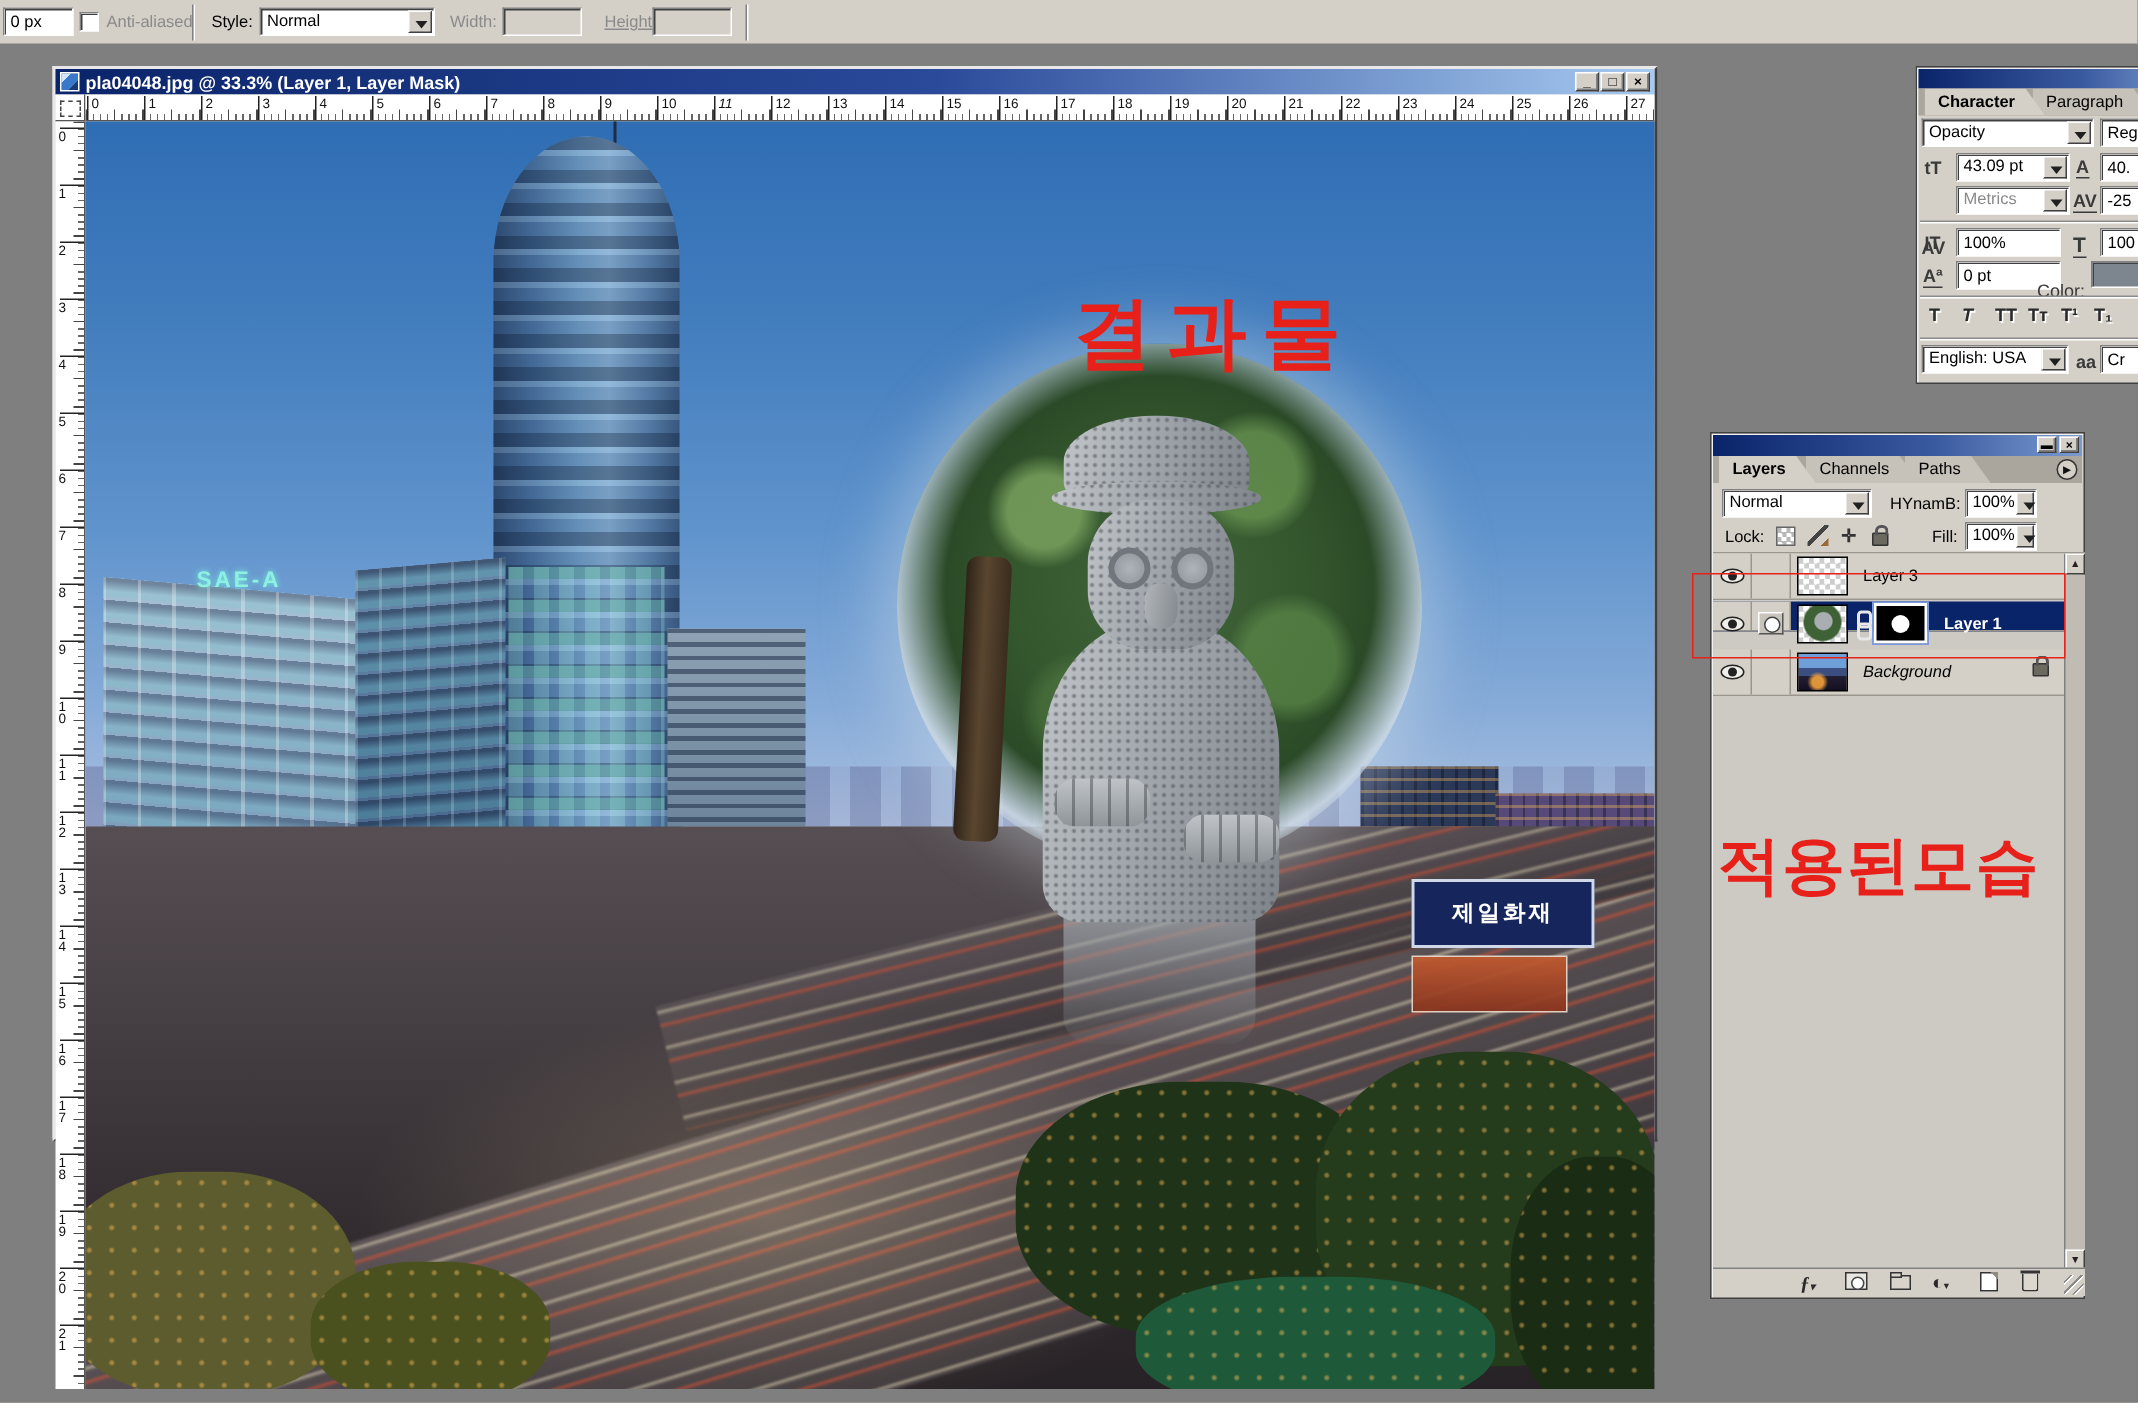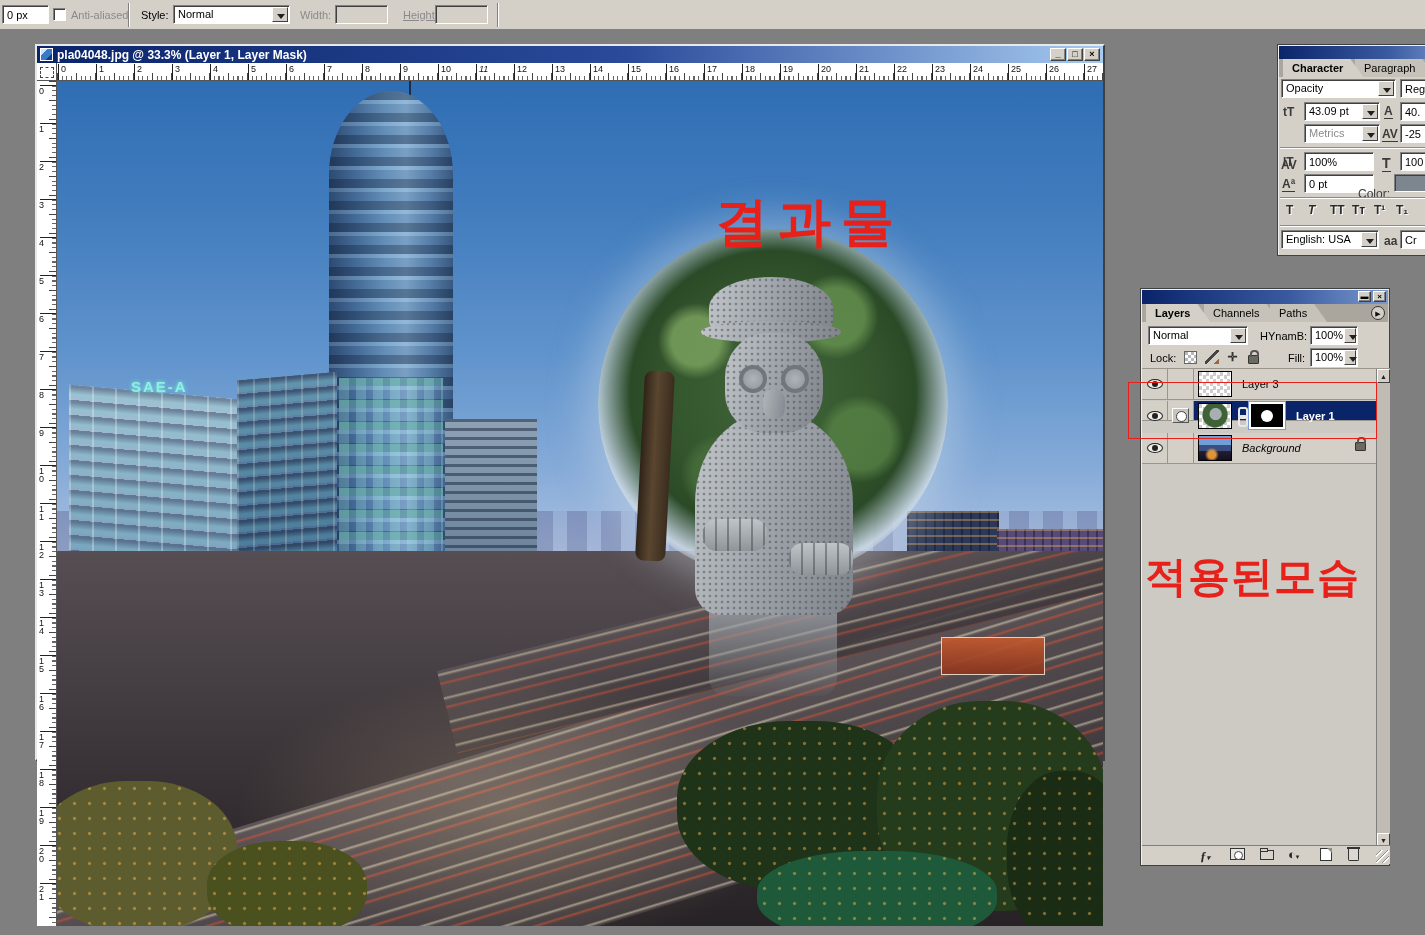--- a/index.html
+++ b/index.html
@@ -398,20 +398,21 @@
       <div id="glow1" class="abs"></div>
       <div class="tree" style="left:620px;top:170px;width:250px;height:170px;background-color:#1f3318;"></div>
       <div class="tree" style="left:820px;top:150px;width:230px;height:210px;background-color:#243b1c;"></div>
       <div class="tree" style="left:950px;top:220px;width:120px;height:170px;background-color:#1a2c14;"></div>
       <div class="tree" style="left:-20px;top:230px;width:200px;height:150px;background-color:#5c5c2e;"></div>
       <div class="tree" style="left:150px;top:290px;width:160px;height:95px;background-color:#4a511f;"></div>
       <div class="tree" style="left:700px;top:300px;width:240px;height:90px;background-color:#1e5a3a;"></div>
       <div id="lightdots" class="abs"></div>
     </div>
 
+    <div id="jeil-sign" class="bld">제일화재</div>
     <div id="jeil-sub" class="bld"></div>
 
     <div id="foliage" class="bld"></div>
     <div id="trunk" class="bld"></div>
     <div id="statue-lower" class="bld"></div>
     <div id="body" class="bld stone"></div>
     <div id="hat" class="bld stone"></div>
     <div id="brim" class="bld stone"></div>
     <div id="head" class="bld stone"></div>
     <div class="bld eye-st" style="left:682px;top:284px;"></div>

